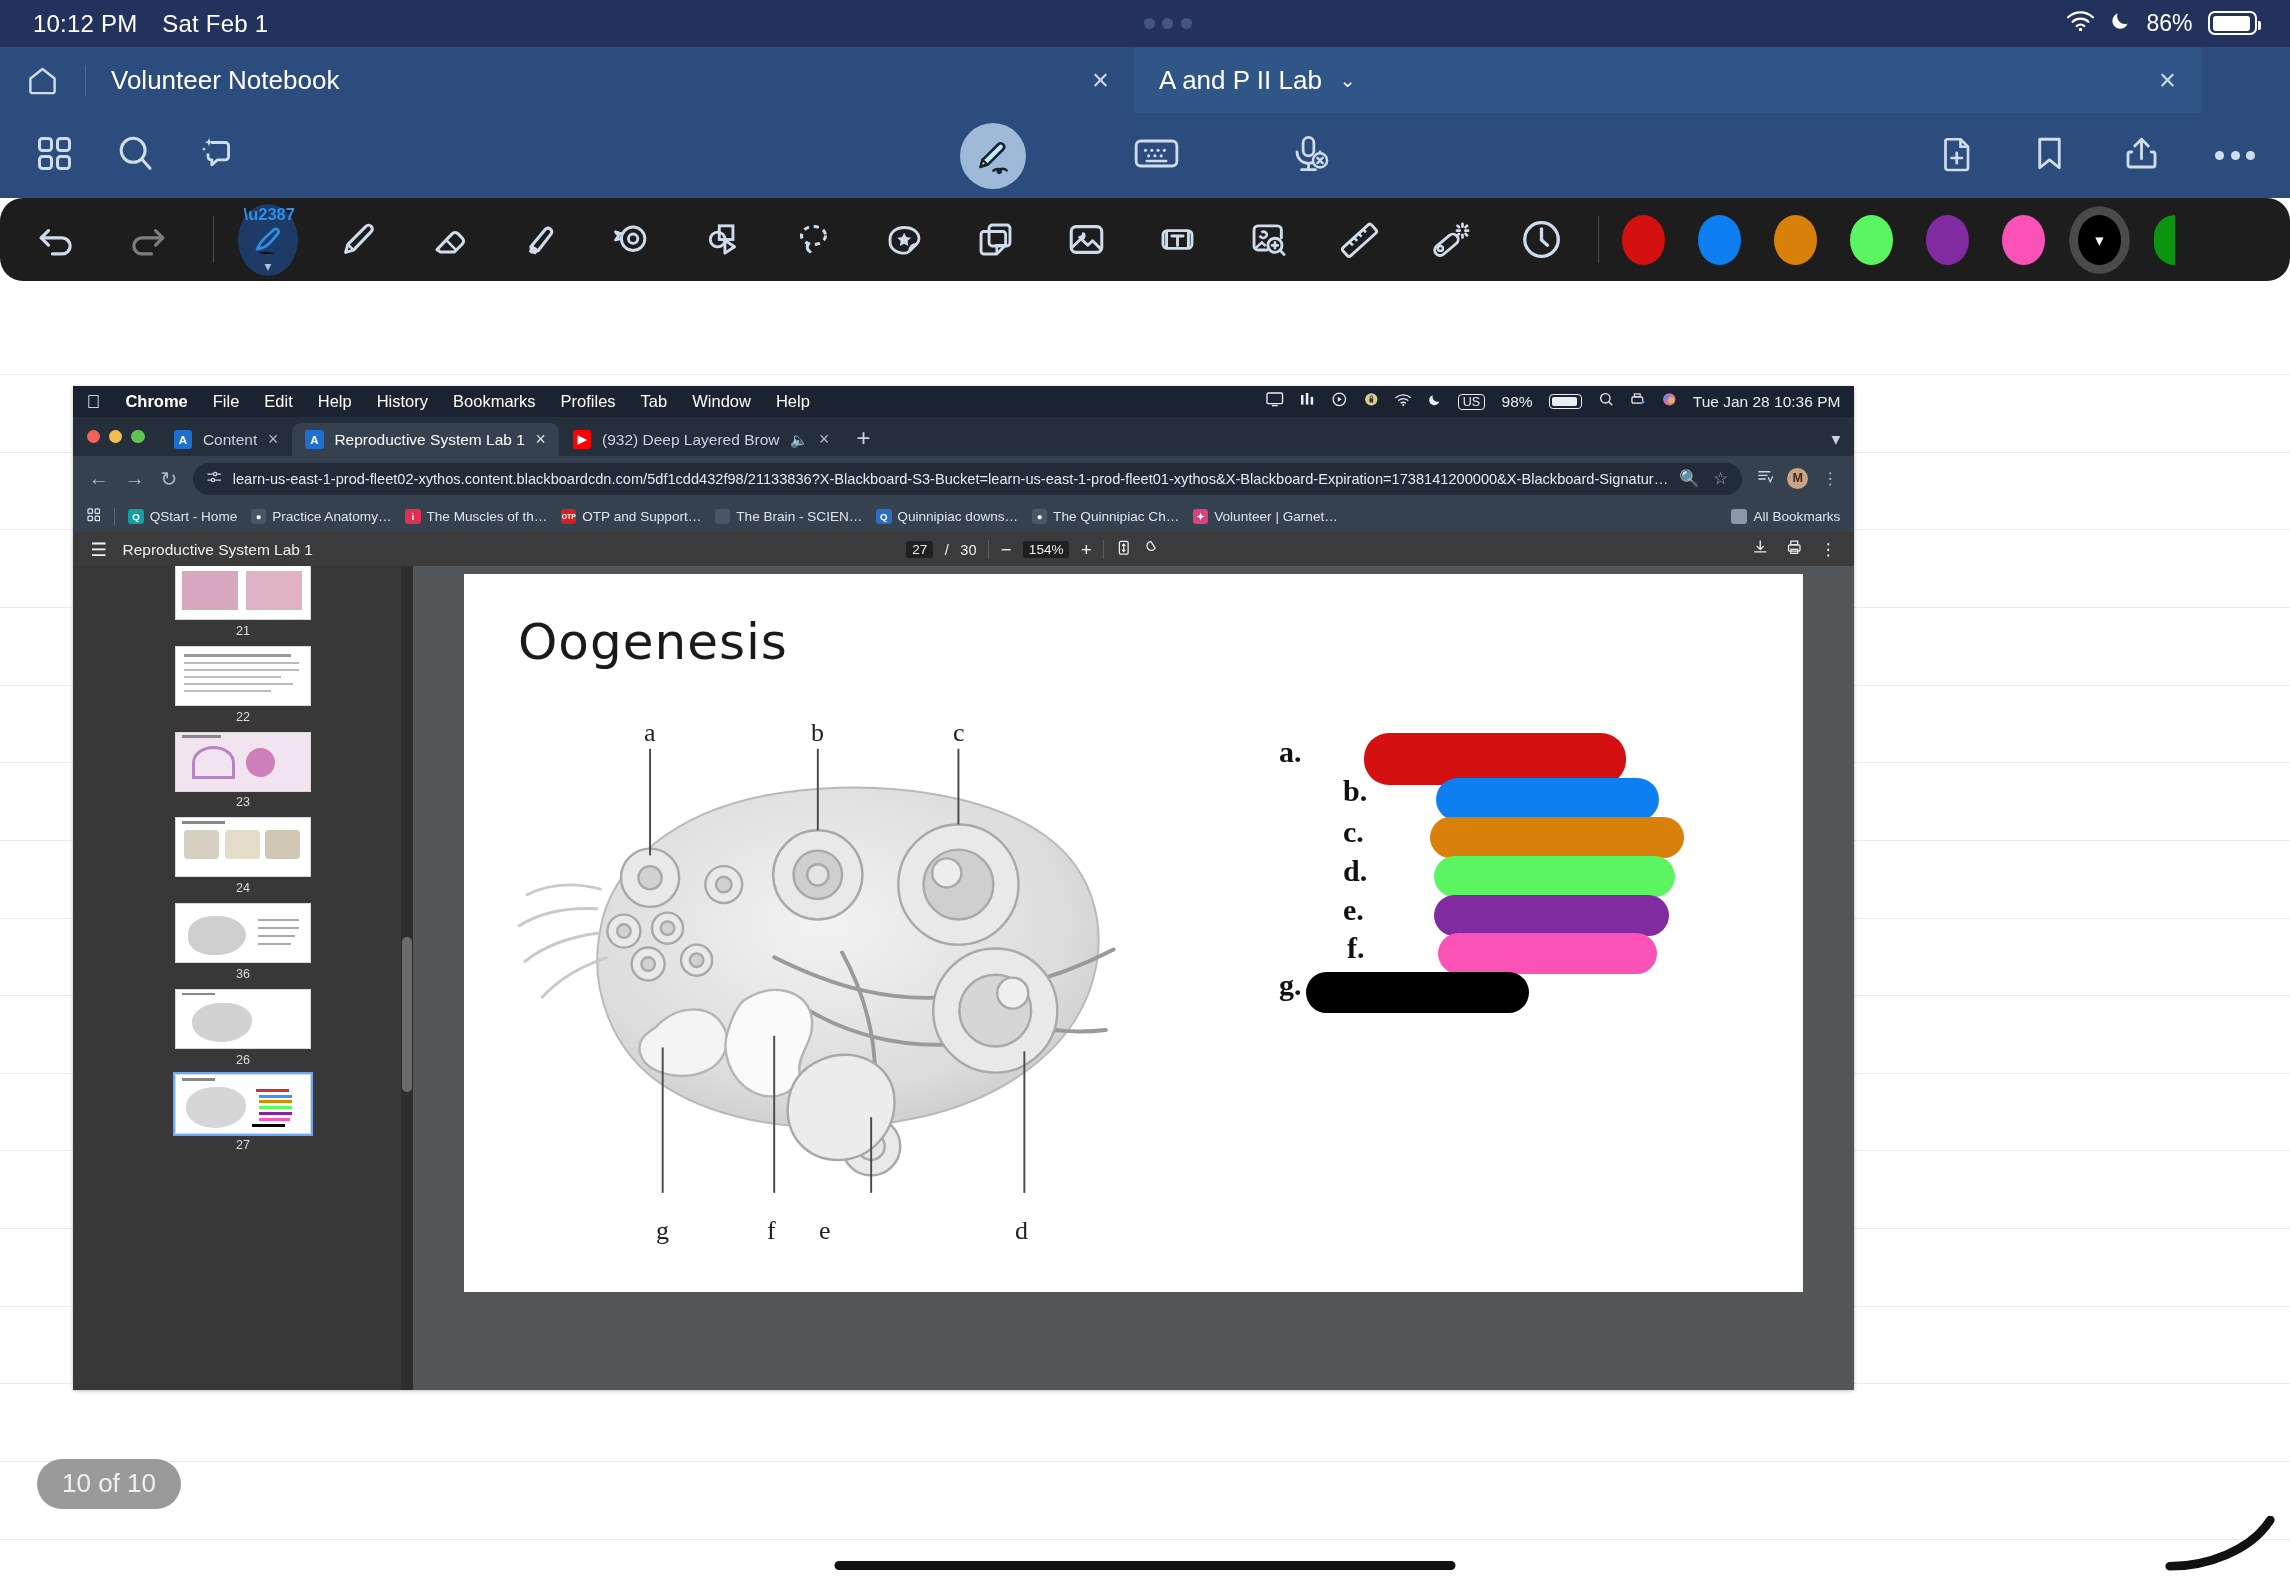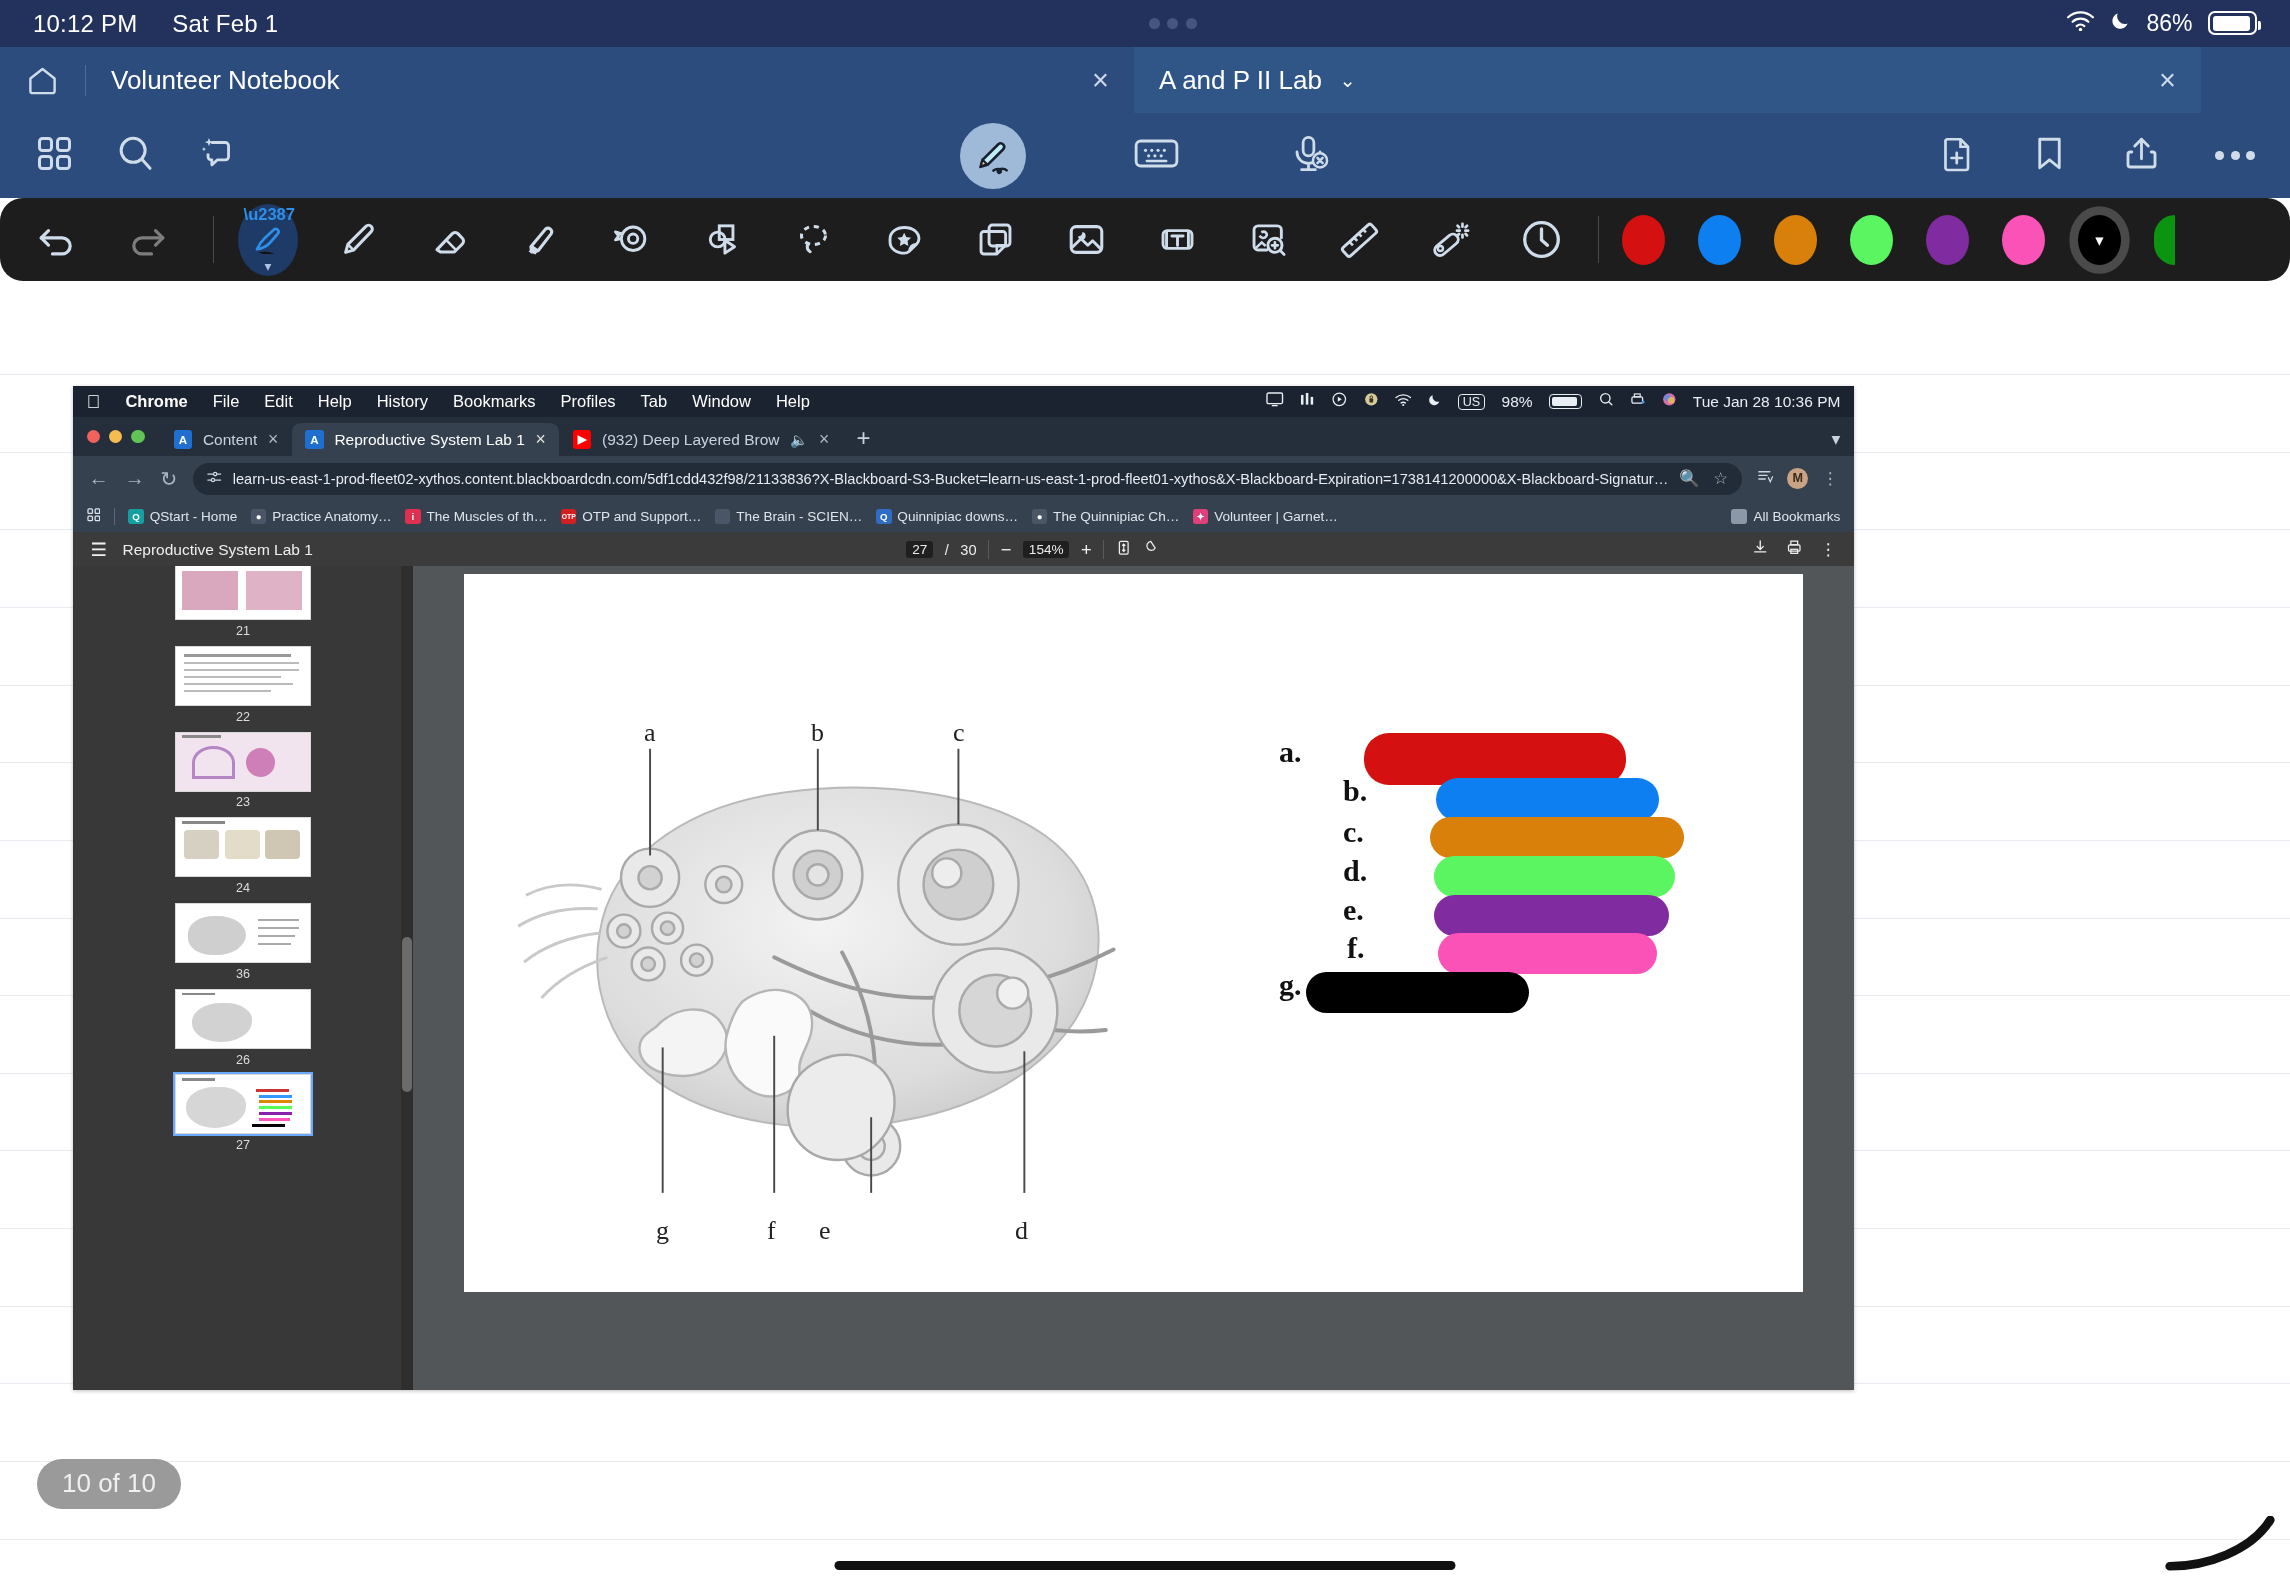--- a/index.html
+++ b/index.html
@@ -2,21 +2,21 @@
 <html><head>
 <meta charset="utf-8">
 <style>
   * { box-sizing: border-box; margin:0; padding:0; }
   html,body { width:2290px; height:1591px; overflow:hidden; background:#fff;
     font-family:"Liberation Sans", sans-serif; }
 
   
   .statusbar { height:47px; background:#22325c; display:flex; align-items:center;
      justify-content:space-between; padding:0 33px; color:#fff; }
-  .sb-left { display:flex; align-items:flex-end; gap:35px; font-size:24px; letter-spacing:0.2px;}
+  .sb-left { display:flex; align-items:flex-end; gap:25px; font-size:24px; letter-spacing:0.2px;}
   .sb-center-dots { display:flex; gap:7.8px; align-items:center; }
   .sb-center-dots i { width:10.7px;height:10.7px;border-radius:50%;background:#44557f;display:block;}
   .sb-right { display:flex; align-items:center; gap:15.5px; font-size:23px; }
   .battery { width:49px;height:24px;border:2.4px solid #fff;border-radius:6.8px;position:relative;
      display:flex; align-items:center; }
   .battery::after{content:"";position:absolute;right:-5.8px;top:7.8px;width:2.9px;height:8.7px;background:#fff;border-radius:0 1.9px 1.9px 0;}
   .battery i{display:block;height:14.6px;width:37px;background:#fff;border-radius:2.9px;margin-left:2.9px;}
 
   
   .tabbar { height:66px; background:#2b4c7c; display:flex; align-items:stretch; color:#fff;}
@@ -708,20 +708,21 @@
           </div>
           <div class="num">27</div>
         </div>
         <div class="scrollcol">
           <div class="scrollthumb"></div>
         </div>
       </div>
 
       <div class="pdf-page-wrap">
         <div class="pdf-page">
+          <div class="oog-title">Oogenesis</div>
 
           <svg width="786" height="543" viewBox="0 0 810 560" style="position:absolute;left:19.4px;top:136px;">
             <defs>
               <radialGradient id="og" cx="45%" cy="40%" r="70%">
                 <stop offset="0%" stop-color="#f3f3f3"></stop>
                   <stop offset="70%" stop-color="#dcdcdc"></stop>
                   <stop offset="100%" stop-color="#c6c6c6"></stop>
               </radialGradient>
             </defs>
             <path d="M120 230c10-70 80-130 190-145 110-15 215 5 270 45 55 40 65 105 45 160-22 60-85 110-175 130-95 21-195 10-260-30-60-37-80-105-70-160z" fill="url(#og)" stroke="#b9b9b9" stroke-width="2"></path>

